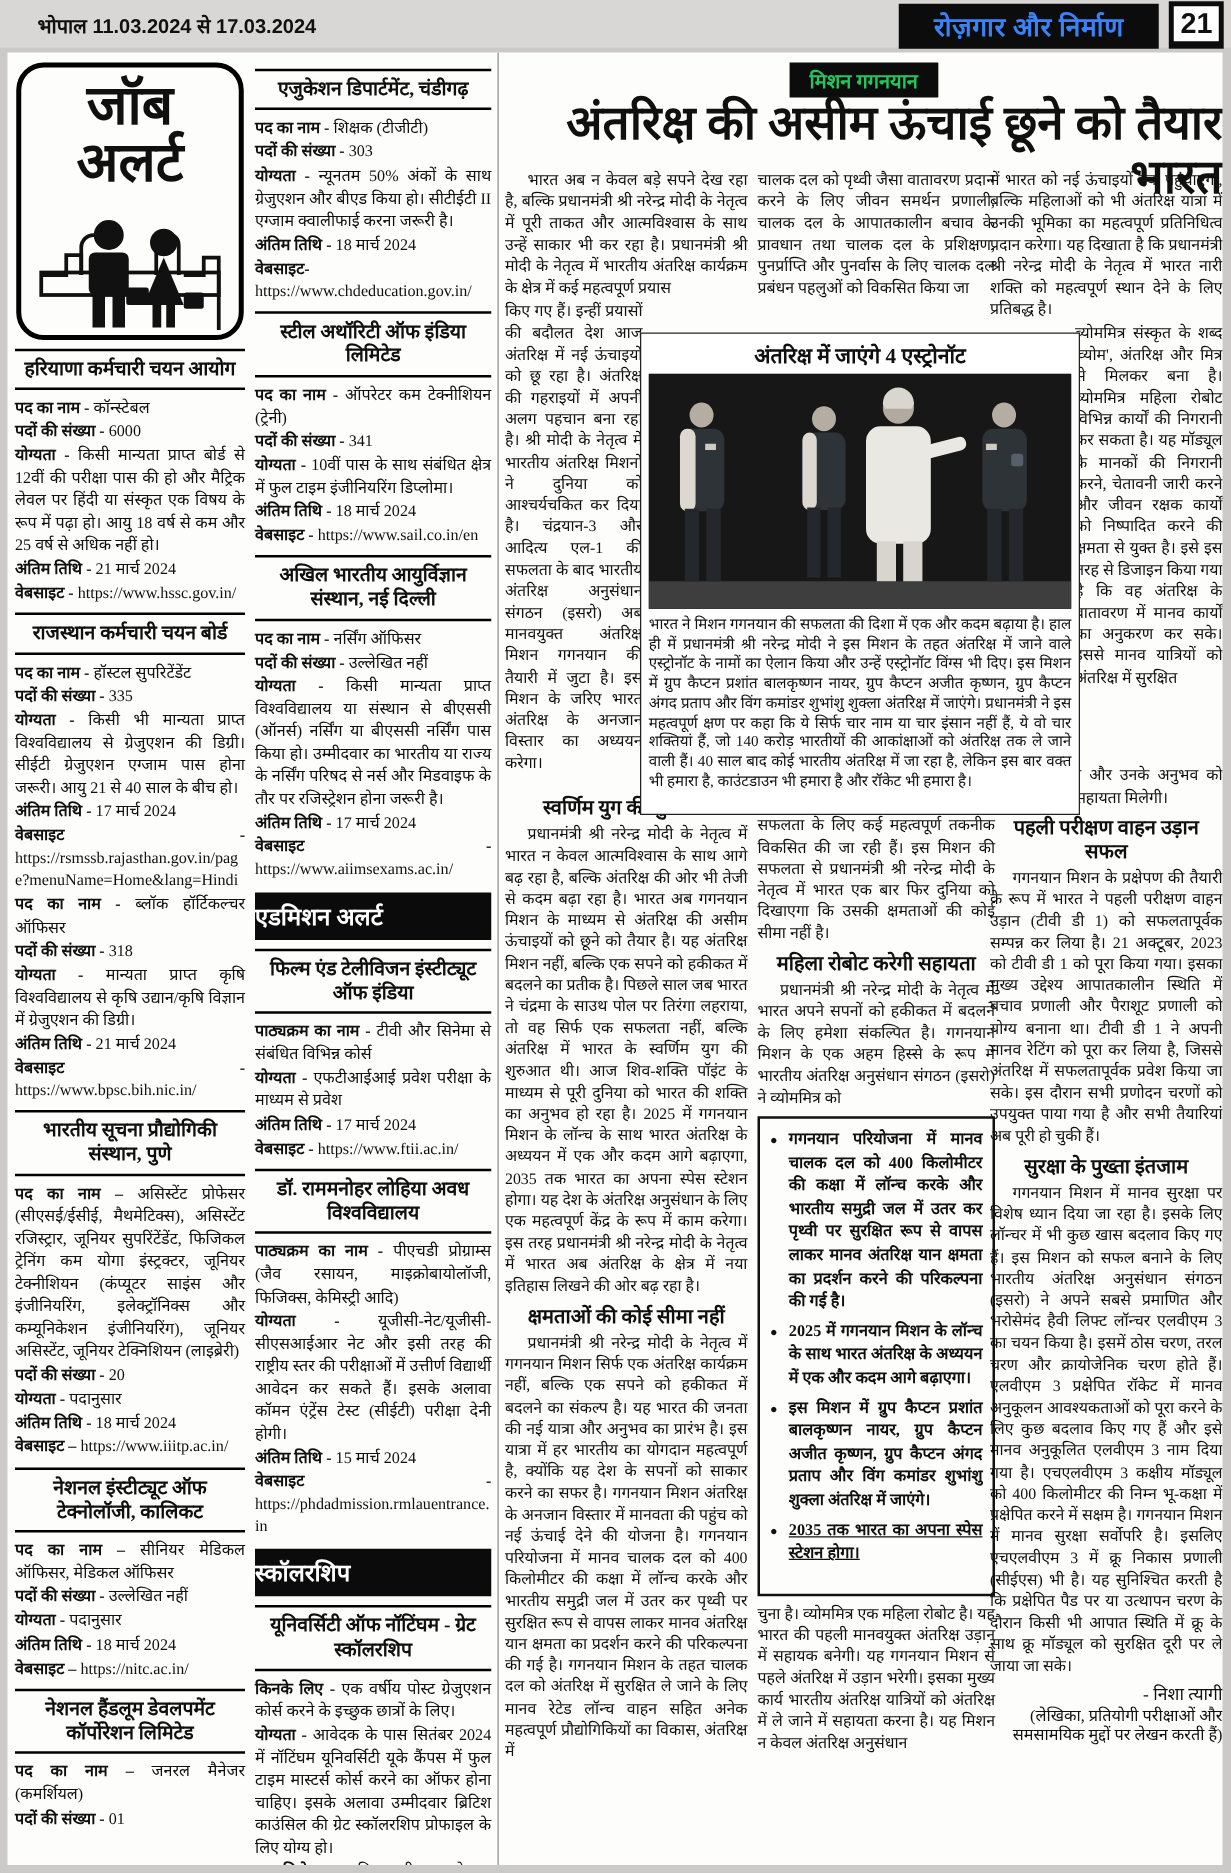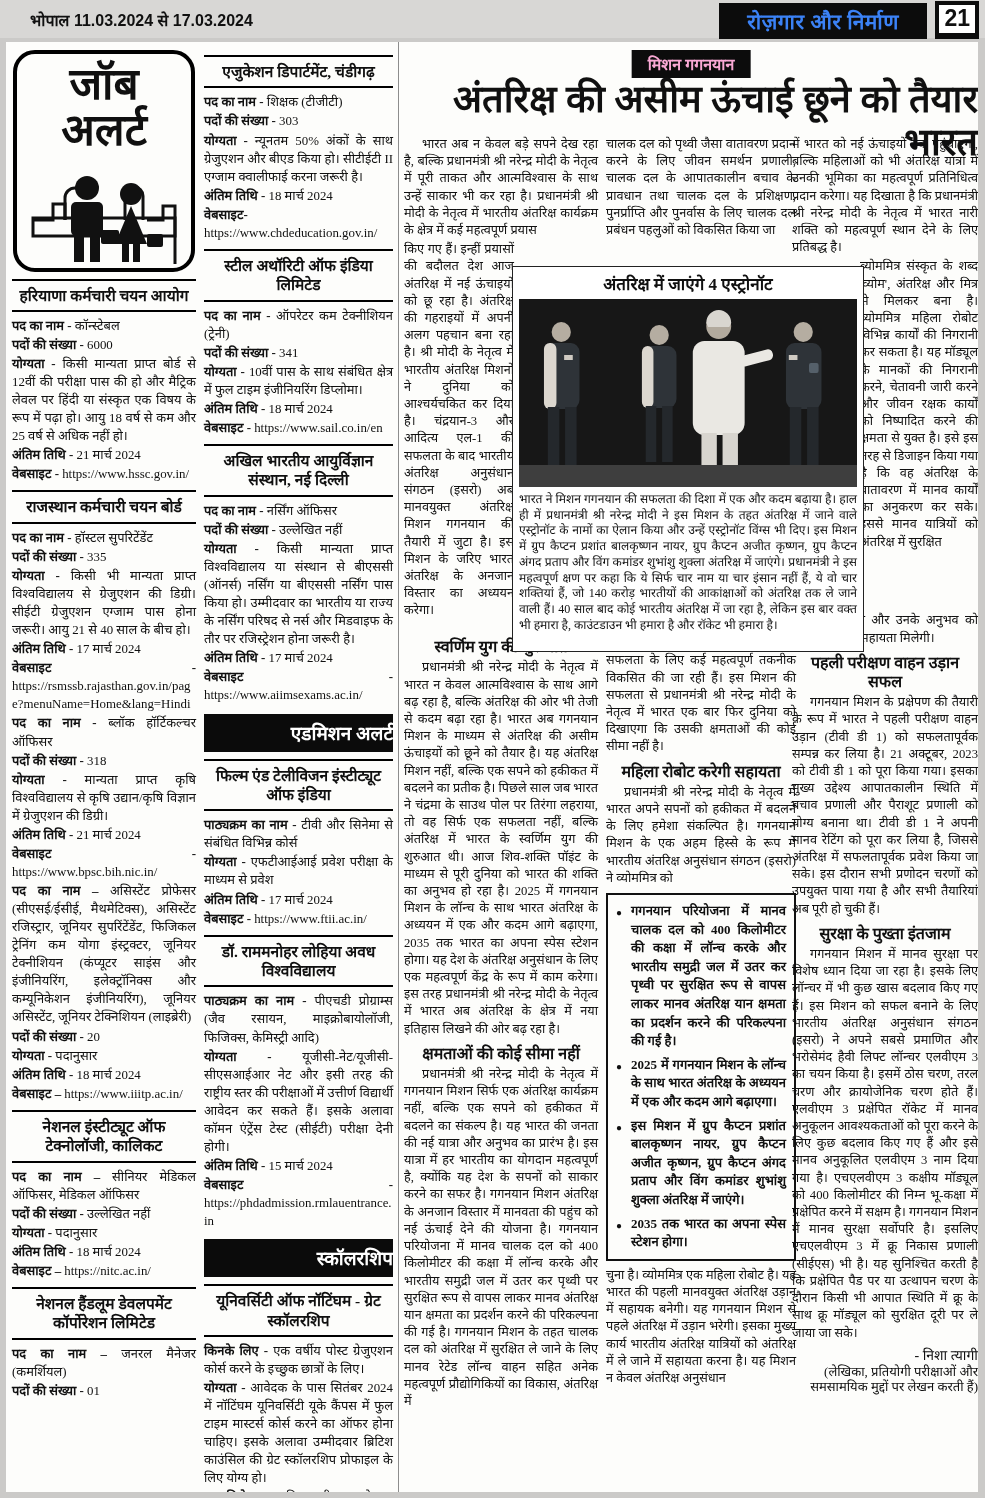--- a/index.html
+++ b/index.html
@@ -22,47 +22,47 @@
   .colA{position:absolute;left:6px;top:6px;width:184px;}
   .colB{position:absolute;left:198px;top:6px;width:189px;}
   .logo-box{border:4px solid #000;border-radius:22px;padding:8px 6px 4px;margin:2px 1px 6px;
             text-align:center;}
   .logo-line{font-size:44px;line-height:1.04;font-weight:bold;}
   .logo-pict{display:block;margin:6px auto 0;}
   .jsec-h{border-top:2px solid #000;border-bottom:2px solid #000;text-align:center;
           font-weight:bold;font-size:15.5px;line-height:1.25;padding:5px 2px;margin:7px 0 5px;}
   .fld{margin:0 0 1px;text-align:justify;font-size:12.9px;line-height:1.4;word-break:break-word;}
   .fld b{font-weight:bold;}
-  .banner{background:#0b0b0b;color:#fff;text-align:right;font-weight:bold;font-size:19px;
+  .banner{background:#0b0b0b;color:#fff;text-align:left;font-weight:bold;font-size:19px;
           padding:6px 0;margin:9px 0 3px;}
   
   .article{position:absolute;left:398px;top:0;width:574px;height:1450px;}
   .kicker{position:absolute;top:8px;left:50%;transform:translateX(-50%);background:#0c0c0c;
-          color:#f9a8d4;font-weight:bold;font-size:16px;padding:3px 16px;white-space:nowrap;}
+          color:#22c55e;font-weight:bold;font-size:16px;padding:3px 16px;white-space:nowrap;}
   .headline{position:absolute;top:36px;left:0;width:100%;text-align:right;font-weight:bold;
             font-size:38px;line-height:1.12;}
   .c1{position:absolute;left:0;top:94px;width:194px;}
   .c2{position:absolute;left:202px;top:94px;width:190px;}
   .c3{position:absolute;left:388px;top:94px;width:186px;}
   .p{text-align:justify;font-size:12.7px;line-height:17.2px;margin:0 0 2px;}
   .ind{text-indent:18px;}
   .narrow{width:110px;min-height:390px;}
   .narrow3{width:118px;margin-left:68px;min-height:352px;}
   .sub{font-weight:bold;text-align:center;font-size:16px;line-height:1.2;margin:6px 0 3px;}
   .spacer2{height:394px;}
   .photo-box{position:absolute;left:108px;top:224px;width:352px;background:#fff;
              border:1px solid #222;padding:3px 6px 6px;box-sizing:border-box;}
   .pb-title{font-weight:bold;text-align:center;font-size:17px;padding:2px 0 4px;}
   .pb-img{display:block;width:100%;height:188px;background:#171717;}
   .pb-cap{font-size:12.1px;line-height:15.7px;text-align:justify;margin-top:5px;}
   .hbox{border:2px solid #111;padding:7px 8px;margin:6px 0;}
   .hbox ul{margin:0;padding:0;}
   .hbox li{list-style:none;position:relative;padding-left:15px;font-weight:bold;
            font-size:13px;line-height:18.6px;text-align:justify;margin-bottom:5px;}
-  .hbox li:last-child{margin-bottom:0;}
+  .hbox li:last-child{margin-bottom:16px;text-decoration:underline;}
   .hbox li::before{content:"\25CF";position:absolute;left:0;top:2px;font-size:10px;}
   .byline{font-weight:normal;text-align:right;font-size:14px;margin-top:3px;}
   .bynote{text-align:right;font-size:13px;line-height:15px;}
   .url{color:#101010;}
 </style>
 </head>
 <body>
 
 <div class="page">
 
@@ -122,20 +122,21 @@
 
       <div>
         <p class="fld"><b>पद का नाम - </b><span>ब्लॉक हॉर्टिकल्चर ऑफिसर</span></p>
         <p class="fld"><b>पदों की संख्या - </b><span>318</span></p>
         <p class="fld"><b>योग्यता - </b><span>मान्यता प्राप्त कृषि विश्वविद्यालय से कृषि उद्यान/कृषि विज्ञान में ग्रेजुएशन की डिग्री।</span></p>
         <p class="fld"><b>अंतिम तिथि - </b><span>21 मार्च 2024</span></p>
         <p class="fld"><b>वेबसाइट - </b><span class="url">https://www.bpsc.bih.nic.in/</span></p>
       </div>
 
       <div>
+        <div class="jsec-h">भारतीय सूचना प्रौद्योगिकी संस्थान, पुणे</div>
         <p class="fld"><b>पद का नाम – </b><span>असिस्टेंट प्रोफेसर (सीएसई/ईसीई, मैथमेटिक्स), असिस्टेंट रजिस्ट्रार, जूनियर सुपरिंटेंडेंट, फिजिकल ट्रेनिंग कम योगा इंस्ट्रक्टर, जूनियर टेक्नीशियन (कंप्यूटर साइंस और इंजीनियरिंग, इलेक्ट्रॉनिक्स और कम्यूनिकेशन इंजीनियरिंग), जूनियर असिस्टेंट, जूनियर टेक्निशियन (लाइब्रेरी)</span></p>
         <p class="fld"><b>पदों की संख्या - </b><span>20</span></p>
         <p class="fld"><b>योग्यता - </b><span>पदानुसार</span></p>
         <p class="fld"><b>अंतिम तिथि - </b><span>18 मार्च 2024</span></p>
         <p class="fld"><b>वेबसाइट – </b><span class="url">https://www.iiitp.ac.in/</span></p>
       </div>
 
       <div>
         <div class="jsec-h">नेशनल इंस्टीट्यूट ऑफ टेक्नोलॉजी, कालिकट</div>
         <p class="fld"><b>पद का नाम – </b><span>सीनियर मेडिकल ऑफिसर, मेडिकल ऑफिसर</span></p>

